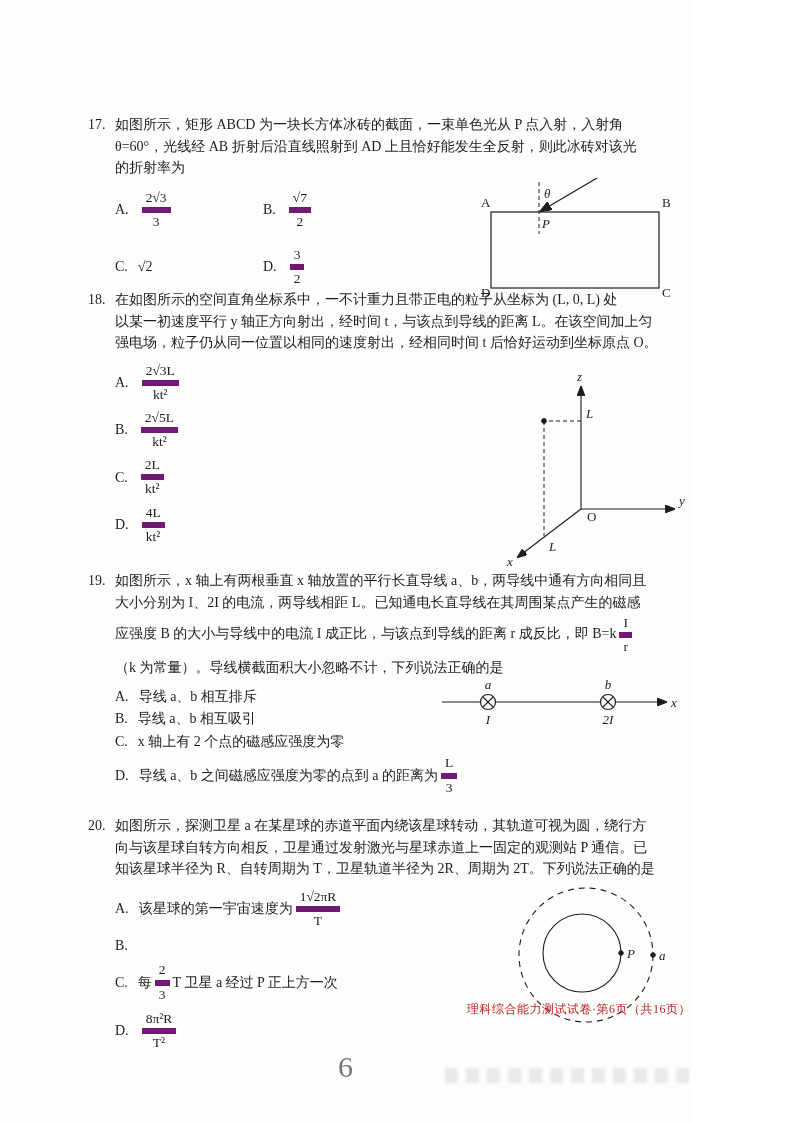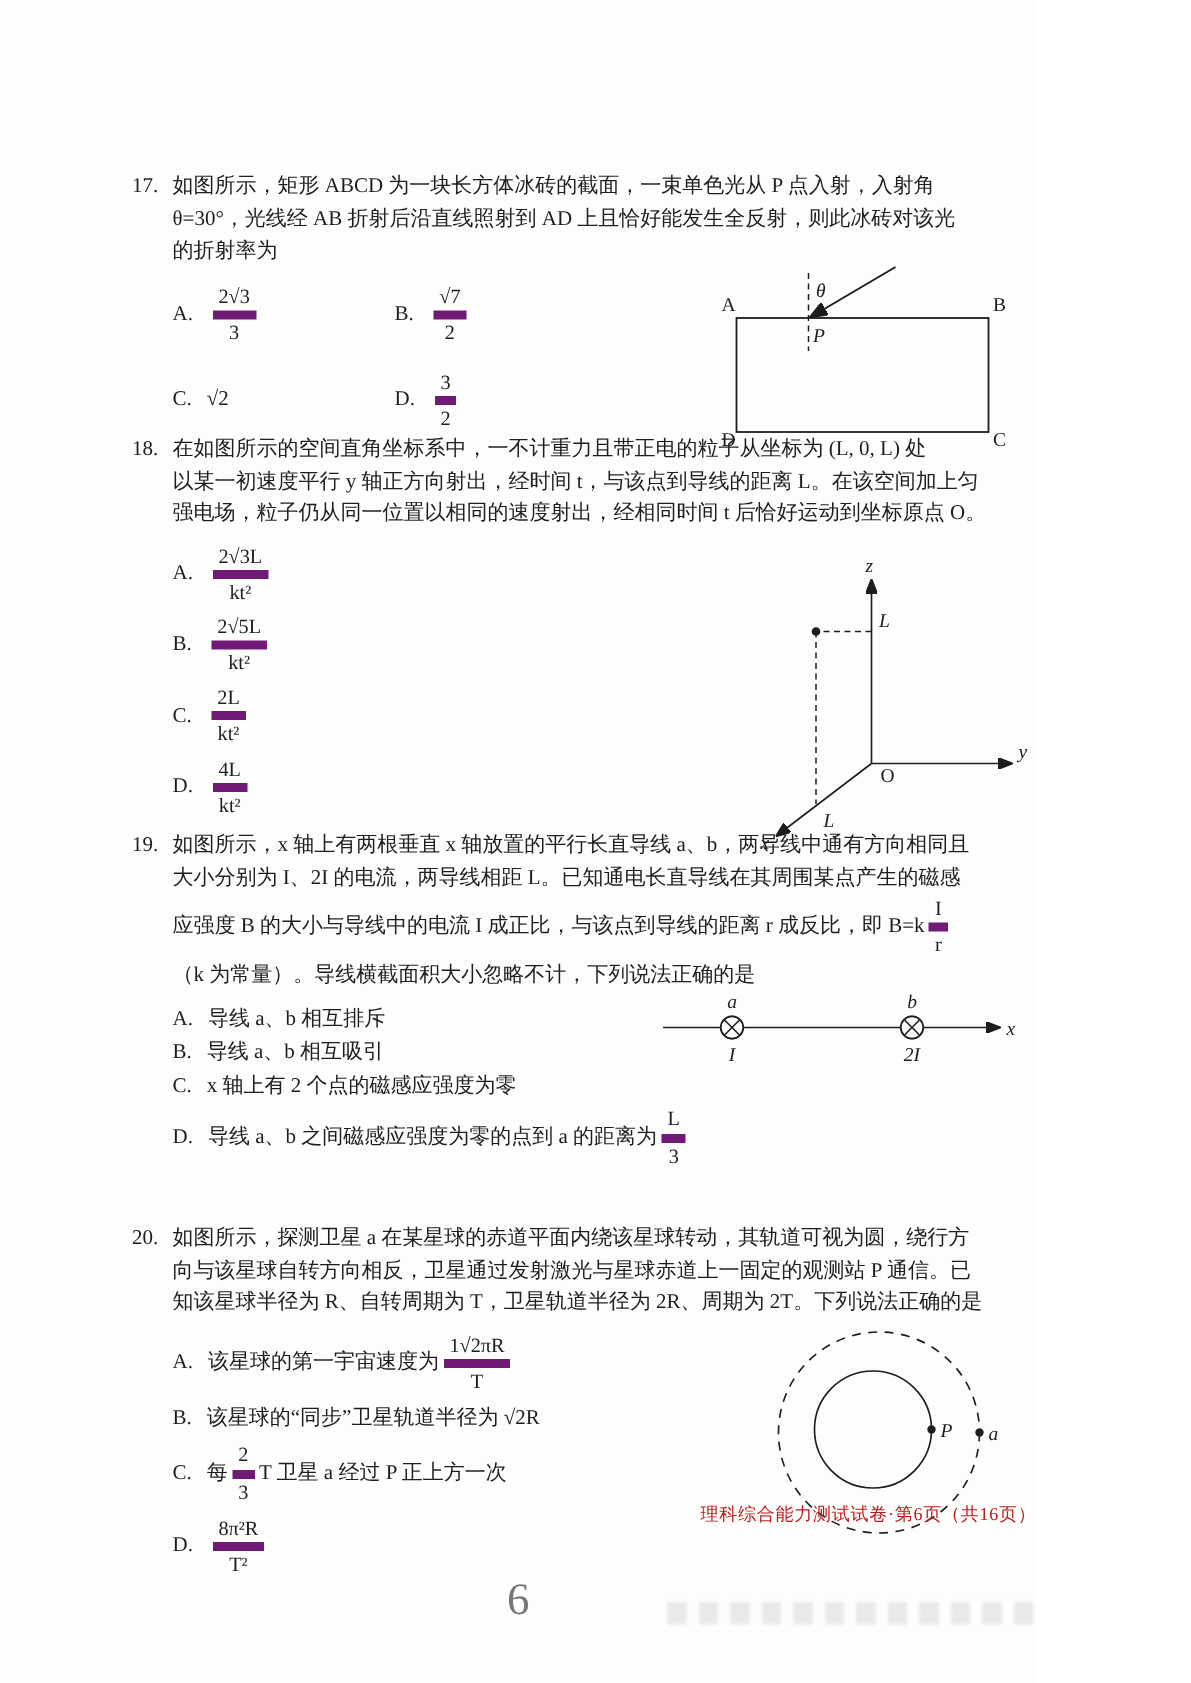--- a/index.html
+++ b/index.html
@@ -4,21 +4,21 @@
 <style>
   * { margin:0; padding:0; box-sizing:border-box; }
   html,body { background:#ffffff; }
   .page {
     position:relative; width:691px; height:1122px; background:#fdfdfb;
     font-family:"Liberation Serif","DejaVu Serif",serif; color:#1d1d1d; overflow:hidden;
   }
   .question { position:absolute; left:88px; width:640px; }
   #q17 { top:114px; }
   #q18 { top:289px; }
-  #q19 { top:553px; }
+  #q19 { top:570px; }
   #q20 { top:815px; }
   .q-head { display:flex; }
   .q-num { width:27px; flex:none; font-size:14px; line-height:21.5px; }
   .q-text { flex:1; font-size:14px; line-height:21.5px; }
   .tline { display:block; white-space:nowrap; }
   .opts { margin-left:27px; margin-top:7px; }
   .opt { display:flex; align-items:center; font-size:14px; line-height:21.5px; }
   .opts-v .opt { margin:4px 0; }
   .opts-v18 .opt { margin:3px 0; }
   .opts-tight .opt { margin:1px 0; }
@@ -43,21 +43,21 @@
 </head>
 <body>
 
 <div class="page">
 
   <section class="question" id="q17">
     <div class="q-head">
       <span class="q-num">17.</span>
       <div class="q-text">
         <span class="tline">如图所示，矩形 ABCD 为一块长方体冰砖的截面，一束单色光从 P 点入射，入射角</span>
-        <span class="tline">θ=30°，光线经 AB 折射后沿直线照射到 AD 上且恰好能发生全反射，则此冰砖对该光</span>
+        <span class="tline">θ=60°，光线经 AB 折射后沿直线照射到 AD 上且恰好能发生全反射，则此冰砖对该光</span>
         <span class="tline">的折射率为</span>
       </div>
     </div>
     <div class="opts-grid">
       <div class="opt">
         <span class="olabel">A.</span>
         <span class="frac">
           <span class="num">2√3</span>
           <span class="den">3</span>
         </span>
@@ -229,21 +229,20 @@
       <div class="opt">
         <span class="olabel">A.</span>
         <span>该星球的第一宇宙速度为</span>
         <span class="frac">
           <span class="num">1√2πR</span>
           <span class="den">T</span>
         </span>
       </div>
       <div class="opt">
         <span class="olabel">B.</span>
-        <span>该星球的“同步”卫星轨道半径为 √2R</span>
       </div>
       <div class="opt">
         <span class="olabel">C.</span>
         <span>每</span>
         <span class="frac">
           <span class="num">2</span>
           <span class="den">3</span>
         </span>
         <span>T 卫星 a 经过 P 正上方一次</span>
       </div>

